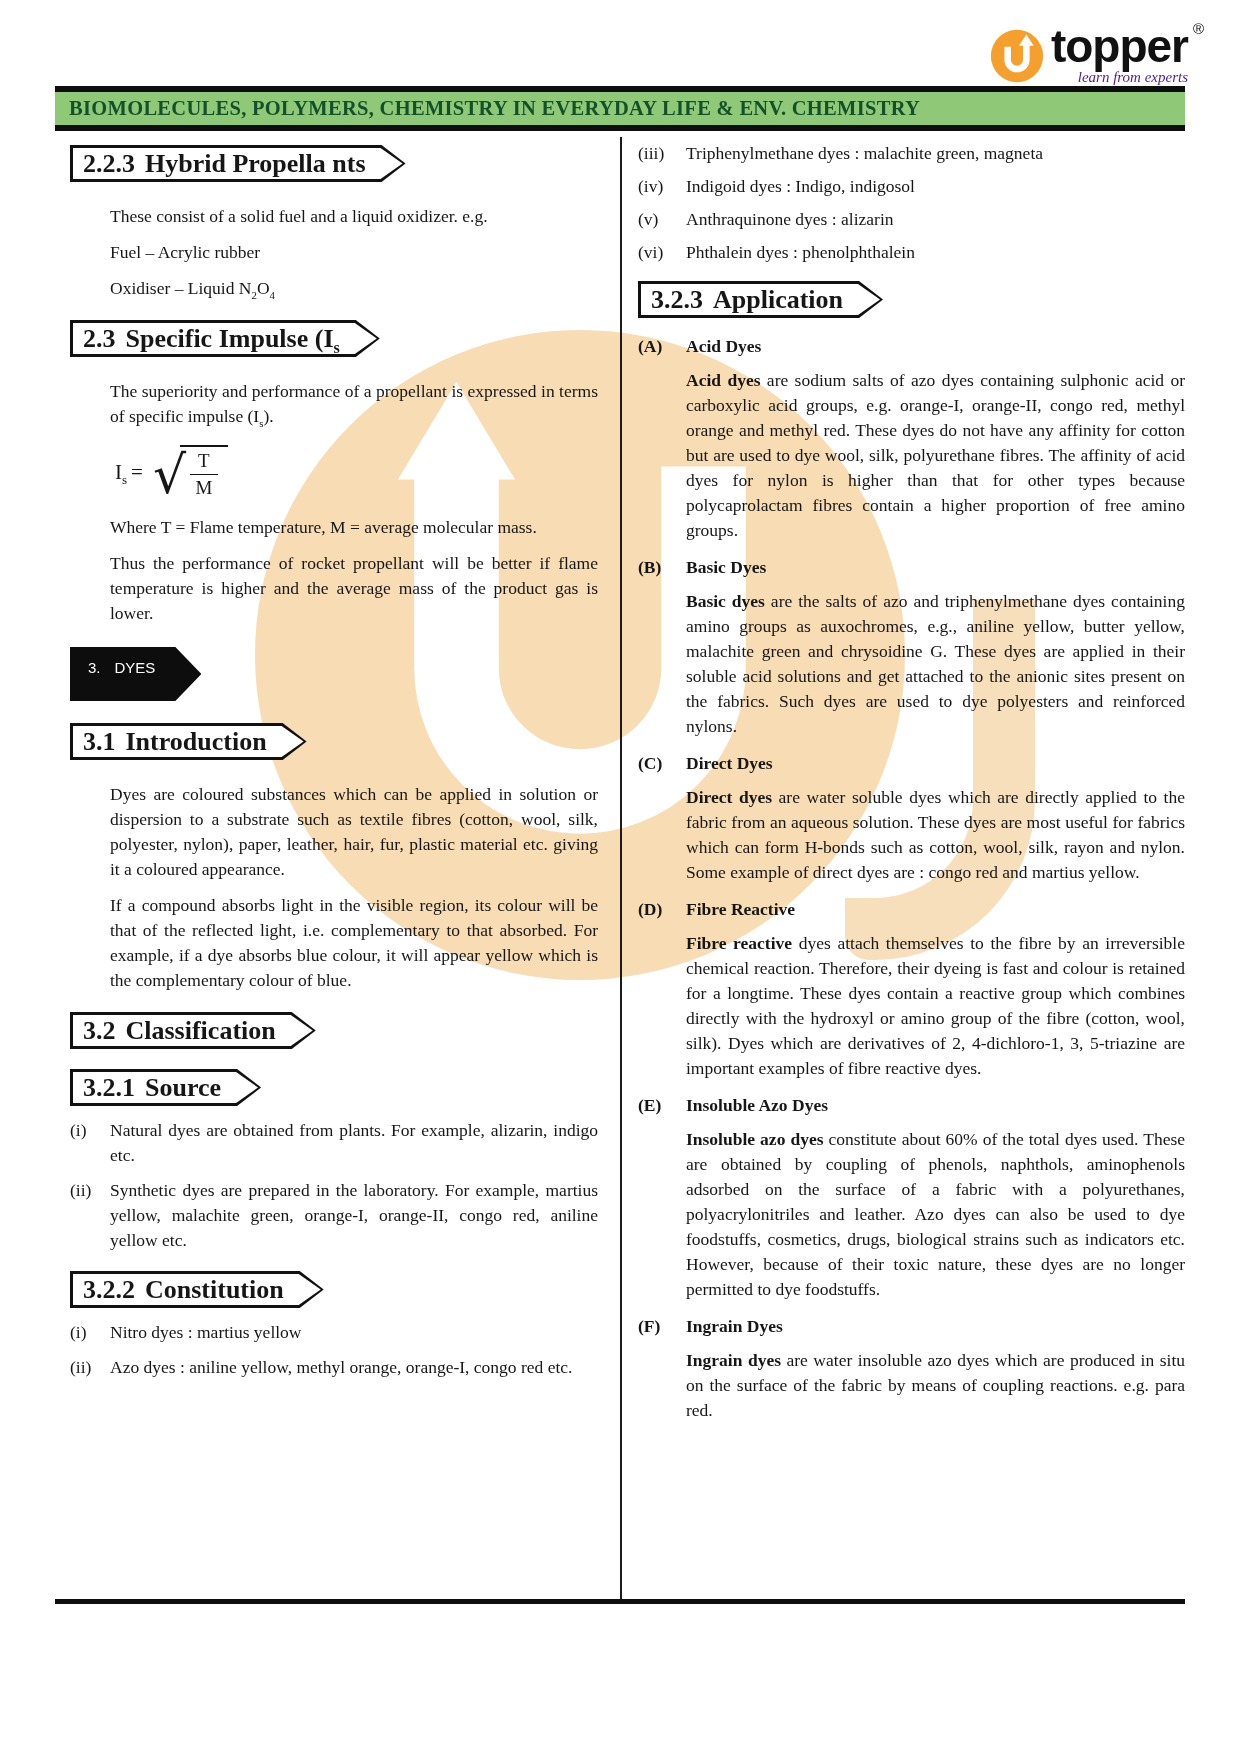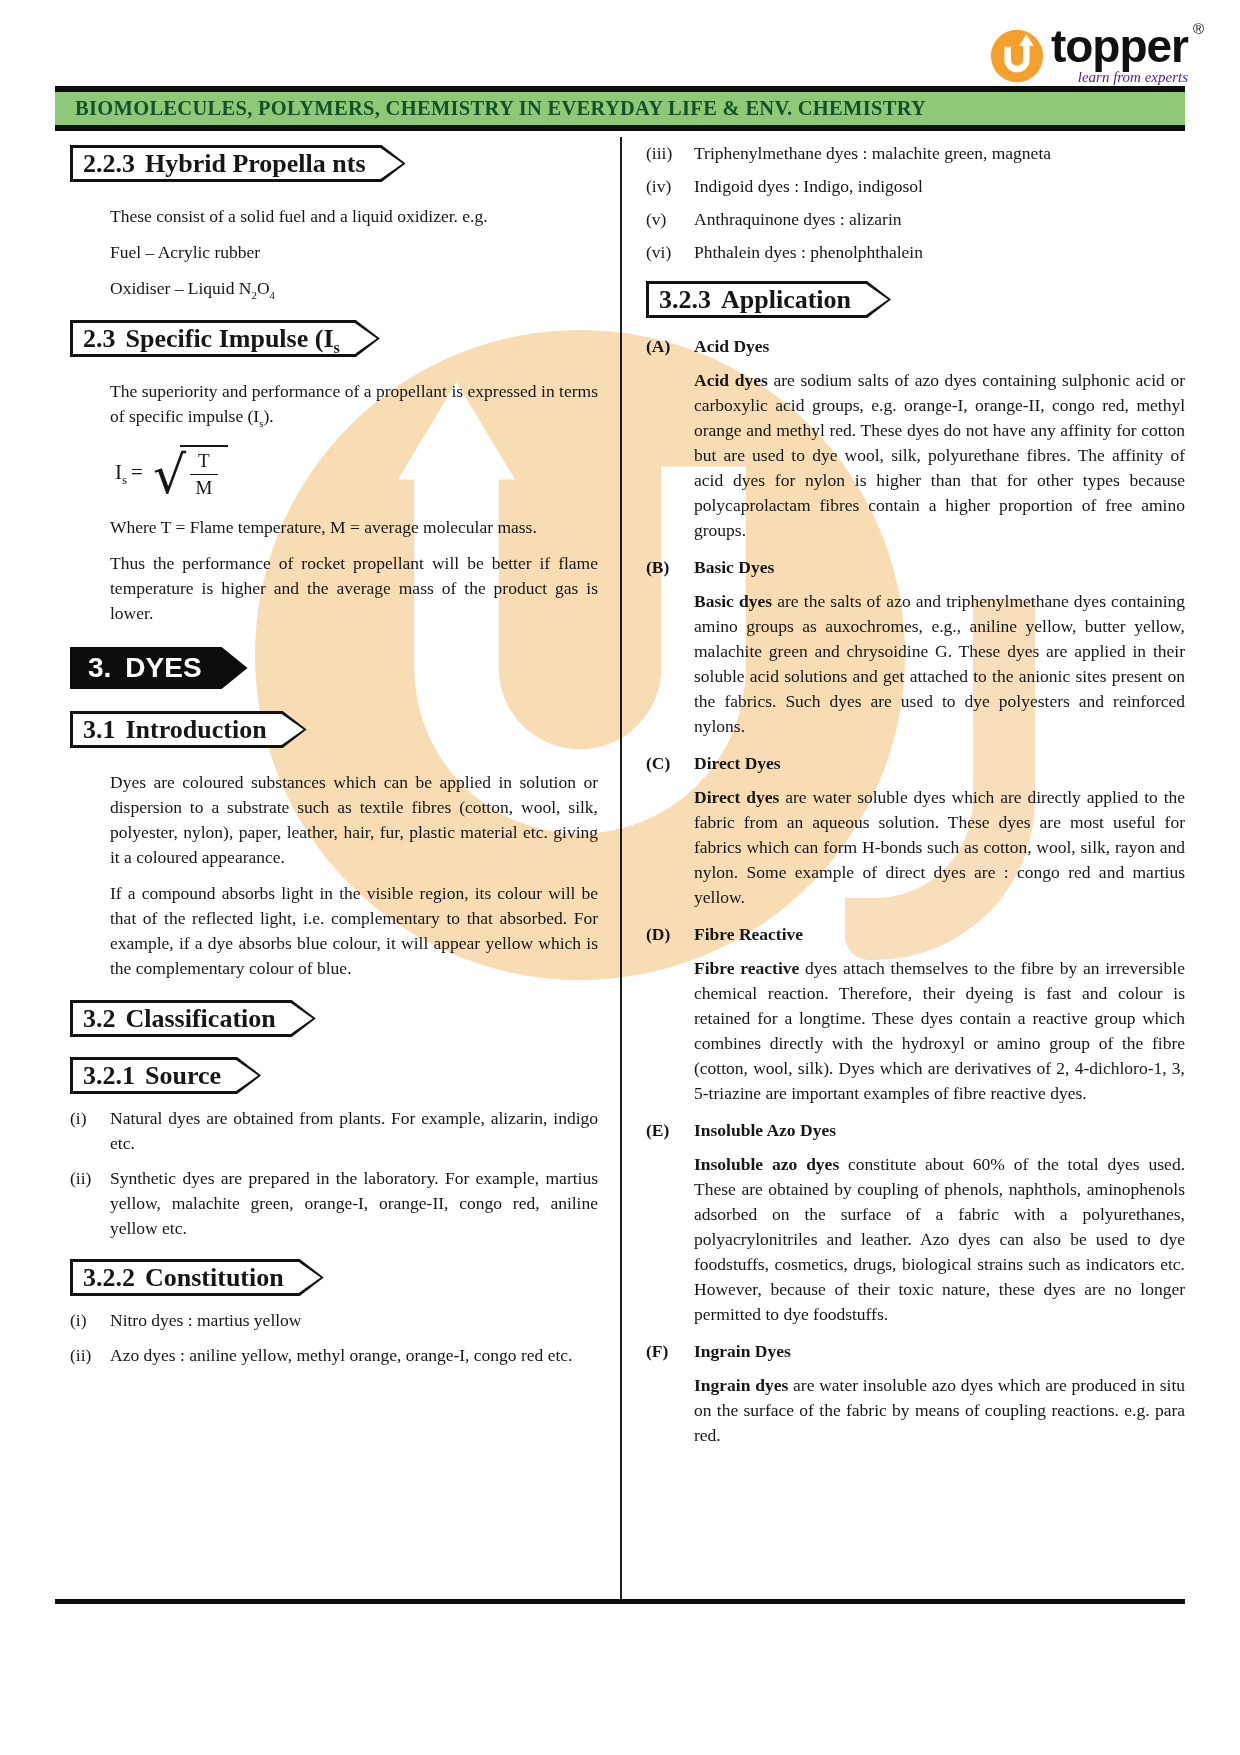--- a/index.html
+++ b/index.html
@@ -14,44 +14,44 @@
   .logo { position:absolute; top:22px; right:52px; display:flex; align-items:flex-start; gap:6px; z-index:2; }
   .logo-mark { width:56px; height:56px; margin-top:6px; }
   .logo-wordwrap { position:relative; }
   .logo-word { font-family:"Liberation Sans","DejaVu Sans",sans-serif; font-weight:bold; font-size:46px; line-height:48px; letter-spacing:-1px; color:#111; }
   .logo-reg { position:absolute; top:-6px; right:-16px; font-size:15px; font-family:"Liberation Sans",sans-serif; color:#111; }
   .logo-tagline { display:block; text-align:right; font-style:italic; font-size:15px; line-height:14px; color:#4c1d95; font-family:"Liberation Serif",serif; }
   
   .banner {
     position:absolute; top:86px; left:55px; right:55px; z-index:2;
     border-top:6px solid #0e0e0e; border-bottom:6px solid #0e0e0e;
-    background:#8fc977; padding:3px 20px 4px;
+    background:#8fc977; padding:3px 14px 4px;
   }
   .banner-title { font-weight:bold; font-size:20.5px; line-height:26px; color:#14502a; letter-spacing:0.3px; }
   
   .watermark { position:absolute; left:255px; top:330px; width:650px; height:650px; z-index:0; }
   .watermark2 { position:absolute; left:845px; top:600px; width:190px; height:360px; z-index:0;
     border:62px solid #f8dcb4; border-left:none; border-top:none; border-radius:0 0 160px 24px; opacity:.9; }
   
   .columns { position:absolute; top:137px; left:55px; right:55px; height:1462px; display:flex; z-index:1; }
   .col-left  { width:567px; flex:none; border-right:2px solid #1b1b1b; padding-right:22px; }
-  .col-right { flex:1; padding-left:24px; }
+  .col-right { flex:1; padding-left:16px; }
   .col-inner { position:relative; z-index:1; }
   
   .hdr { position:relative; display:inline-block; height:37px; line-height:37px;
          padding:0 40px 0 13px; margin:8px 0 12px 15px; font-weight:bold; font-size:26px; }
   .hdr::before { content:""; position:absolute; inset:0; background:#111;
          clip-path:polygon(0 0, calc(100% - 24px) 0, 100% 50%, calc(100% - 24px) 100%, 0 100%); }
   .hdr::after  { content:""; position:absolute; inset:3px; background:#fff;
          clip-path:polygon(0 0, calc(100% - 22px) 0, 100% 50%, calc(100% - 22px) 100%, 0 100%); }
   .hdr .lbl { position:relative; z-index:1; }
   .hdr .lbl .num { margin-right:10px; }
-  .hdr-solid { position:relative; display:inline-block; height:42px; line-height:42px;
+  .hdr-solid { position:relative; display:inline-block; height:54px; line-height:42px;
          padding:0 46px 0 18px; margin:10px 0 14px 15px;
-         font-family:"Liberation Sans","DejaVu Sans",sans-serif; font-weight:bold; font-size:28px; color:#fff; }
+         font-family:"Liberation Sans","DejaVu Sans",sans-serif; font-weight:normal; font-size:15px; color:#fff; }
   .hdr-solid::before { content:""; position:absolute; inset:0; background:#0d0d0d;
          clip-path:polygon(0 0, calc(100% - 26px) 0, 100% 50%, calc(100% - 26px) 100%, 0 100%); }
   .hdr-solid .lbl { position:relative; z-index:1; }
   .hdr-solid .lbl .num { margin-right:14px; }
   
   .para { margin:0 0 11px 55px; text-align:justify; }
   .para-first { margin-top:10px; }
   .line { margin:0 0 11px 55px; }
   sub { font-size:0.62em; line-height:0; }
   .li { display:flex; margin:0 0 10px 15px; }

